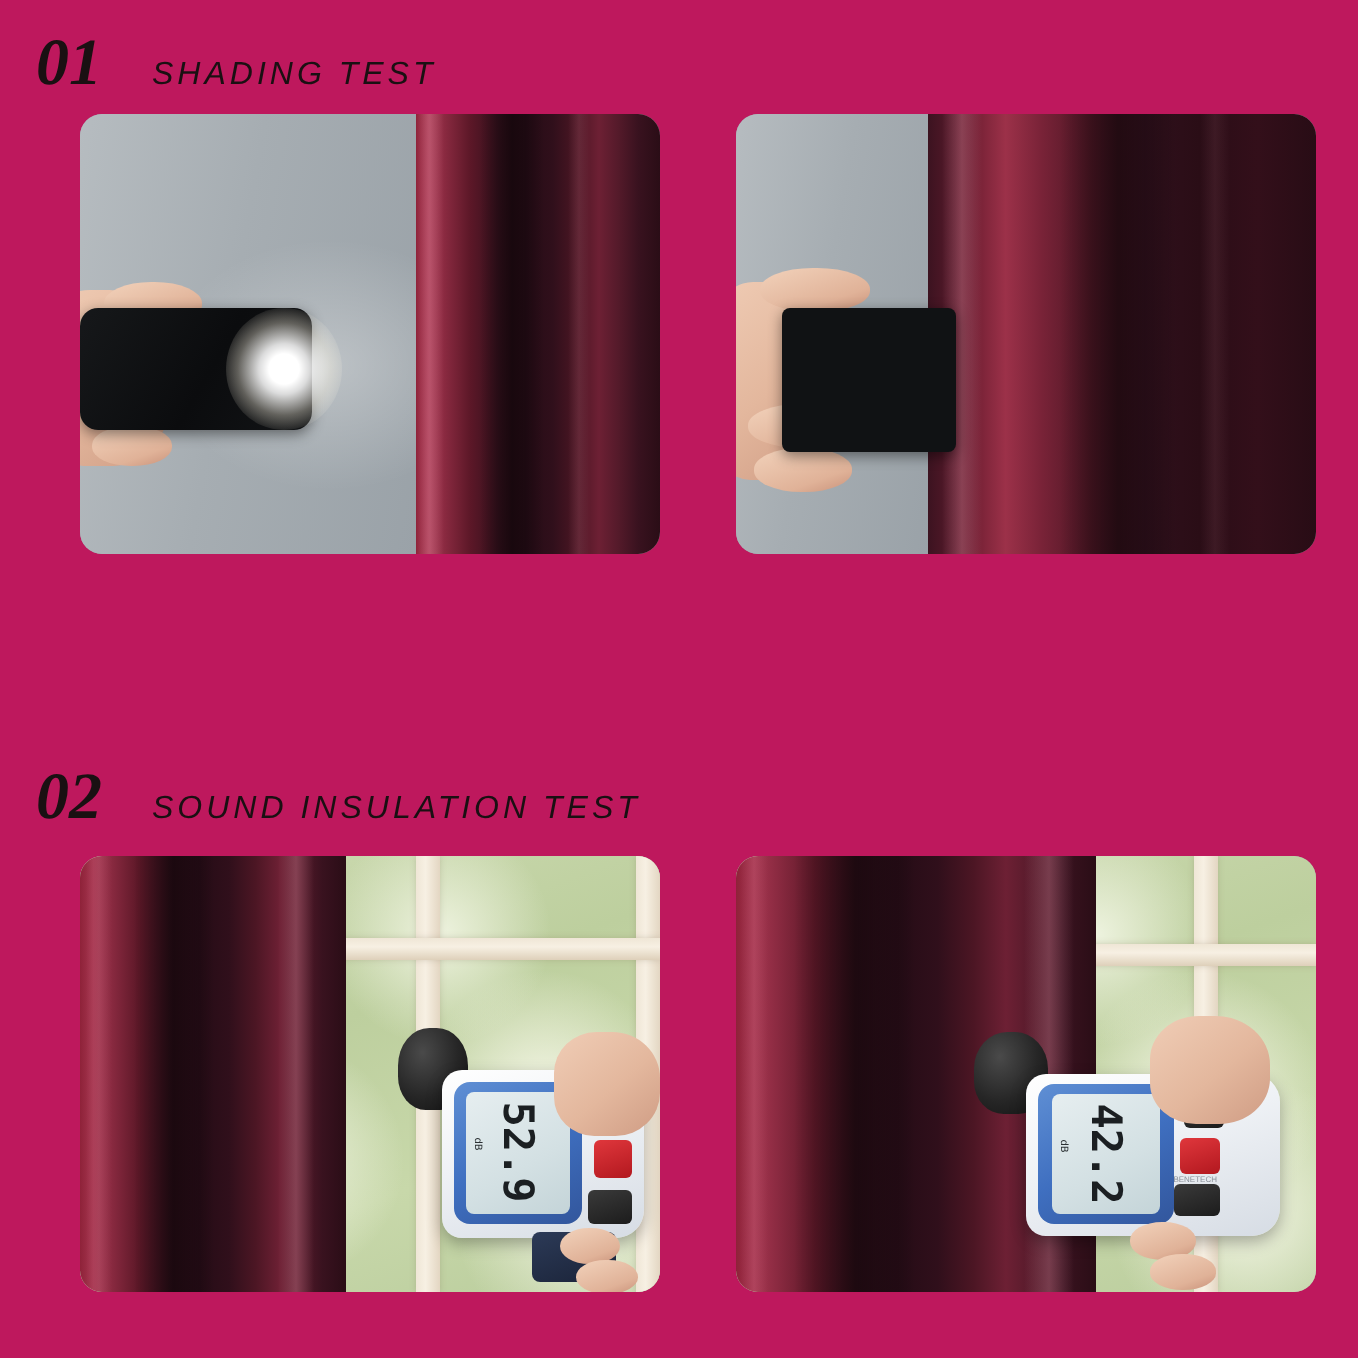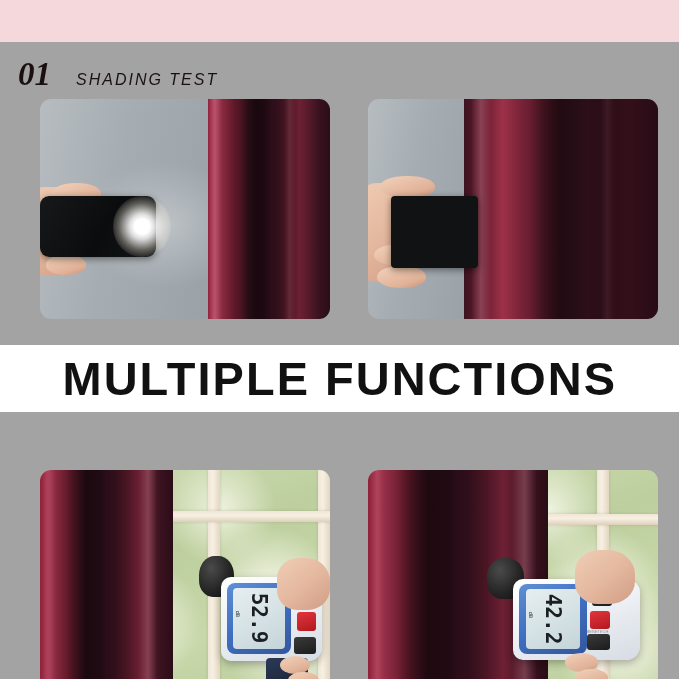--- a/index.html
+++ b/index.html
@@ -4,21 +4,21 @@
 <style>
   * { margin:0; padding:0; box-sizing:border-box; }
   html,body { width:679px; height:679px; }
   body {
     background:#f4d8dc;
     font-family:"Liberation Sans", sans-serif;
     position:relative;
     overflow:hidden;
   }
 
-  .page { position:absolute; inset:0; background:#a3a3a3;margin-top:42px; }
+  .page { position:absolute; inset:0; background:#be185d; }
 
   
   .heading { position:absolute; display:flex; align-items:baseline; }
   .heading .num {
     font-family:"Liberation Serif", serif;
     font-style:italic;
     font-weight:700;
     font-size:33px;
     color:#1a1012;
     letter-spacing:0px;
@@ -263,24 +263,25 @@
 
       <div class="hand" style="left:-6%; top:38%; width:22%; height:45%;"></div>
       <div class="finger" style="left:4%; top:35%; width:19%; height:10%;"></div>
       <div class="finger" style="left:2%; top:66%; width:19%; height:10%;"></div>
       <div class="finger" style="left:3%; top:76%; width:17%; height:10%;"></div>
 
       <div class="phone flat" style="left:8%; top:44%; width:30%; height:33%;"></div>
     </div>
   </div>
 
-  <div class="banner">
-    <span class="banner-text">MULTIPLE FUNCTIONS</span>
-  </div>
-
+
+  <div class="heading" id="heading-02">
+    <span class="num">02</span>
+    <span class="label">SOUND INSULATION TEST</span>
+  </div>
 
   <div class="panel" id="panel-sound-open">
     <div class="ph">
       <div class="window" style="left:0; right:0;"></div>
       <div class="mullion-v" style="left:58%; top:0; bottom:0; width:12px;"></div>
       <div class="mullion-v" style="left:96%; top:0; bottom:0; width:12px;"></div>
       <div class="mullion-h" style="left:40%; right:0; top:19%; height:11px;"></div>
 
       <div class="curtain" style="left:0; width:46%;">
         <div class="fold" style="left:2%; width:10%; opacity:.5;"></div>

